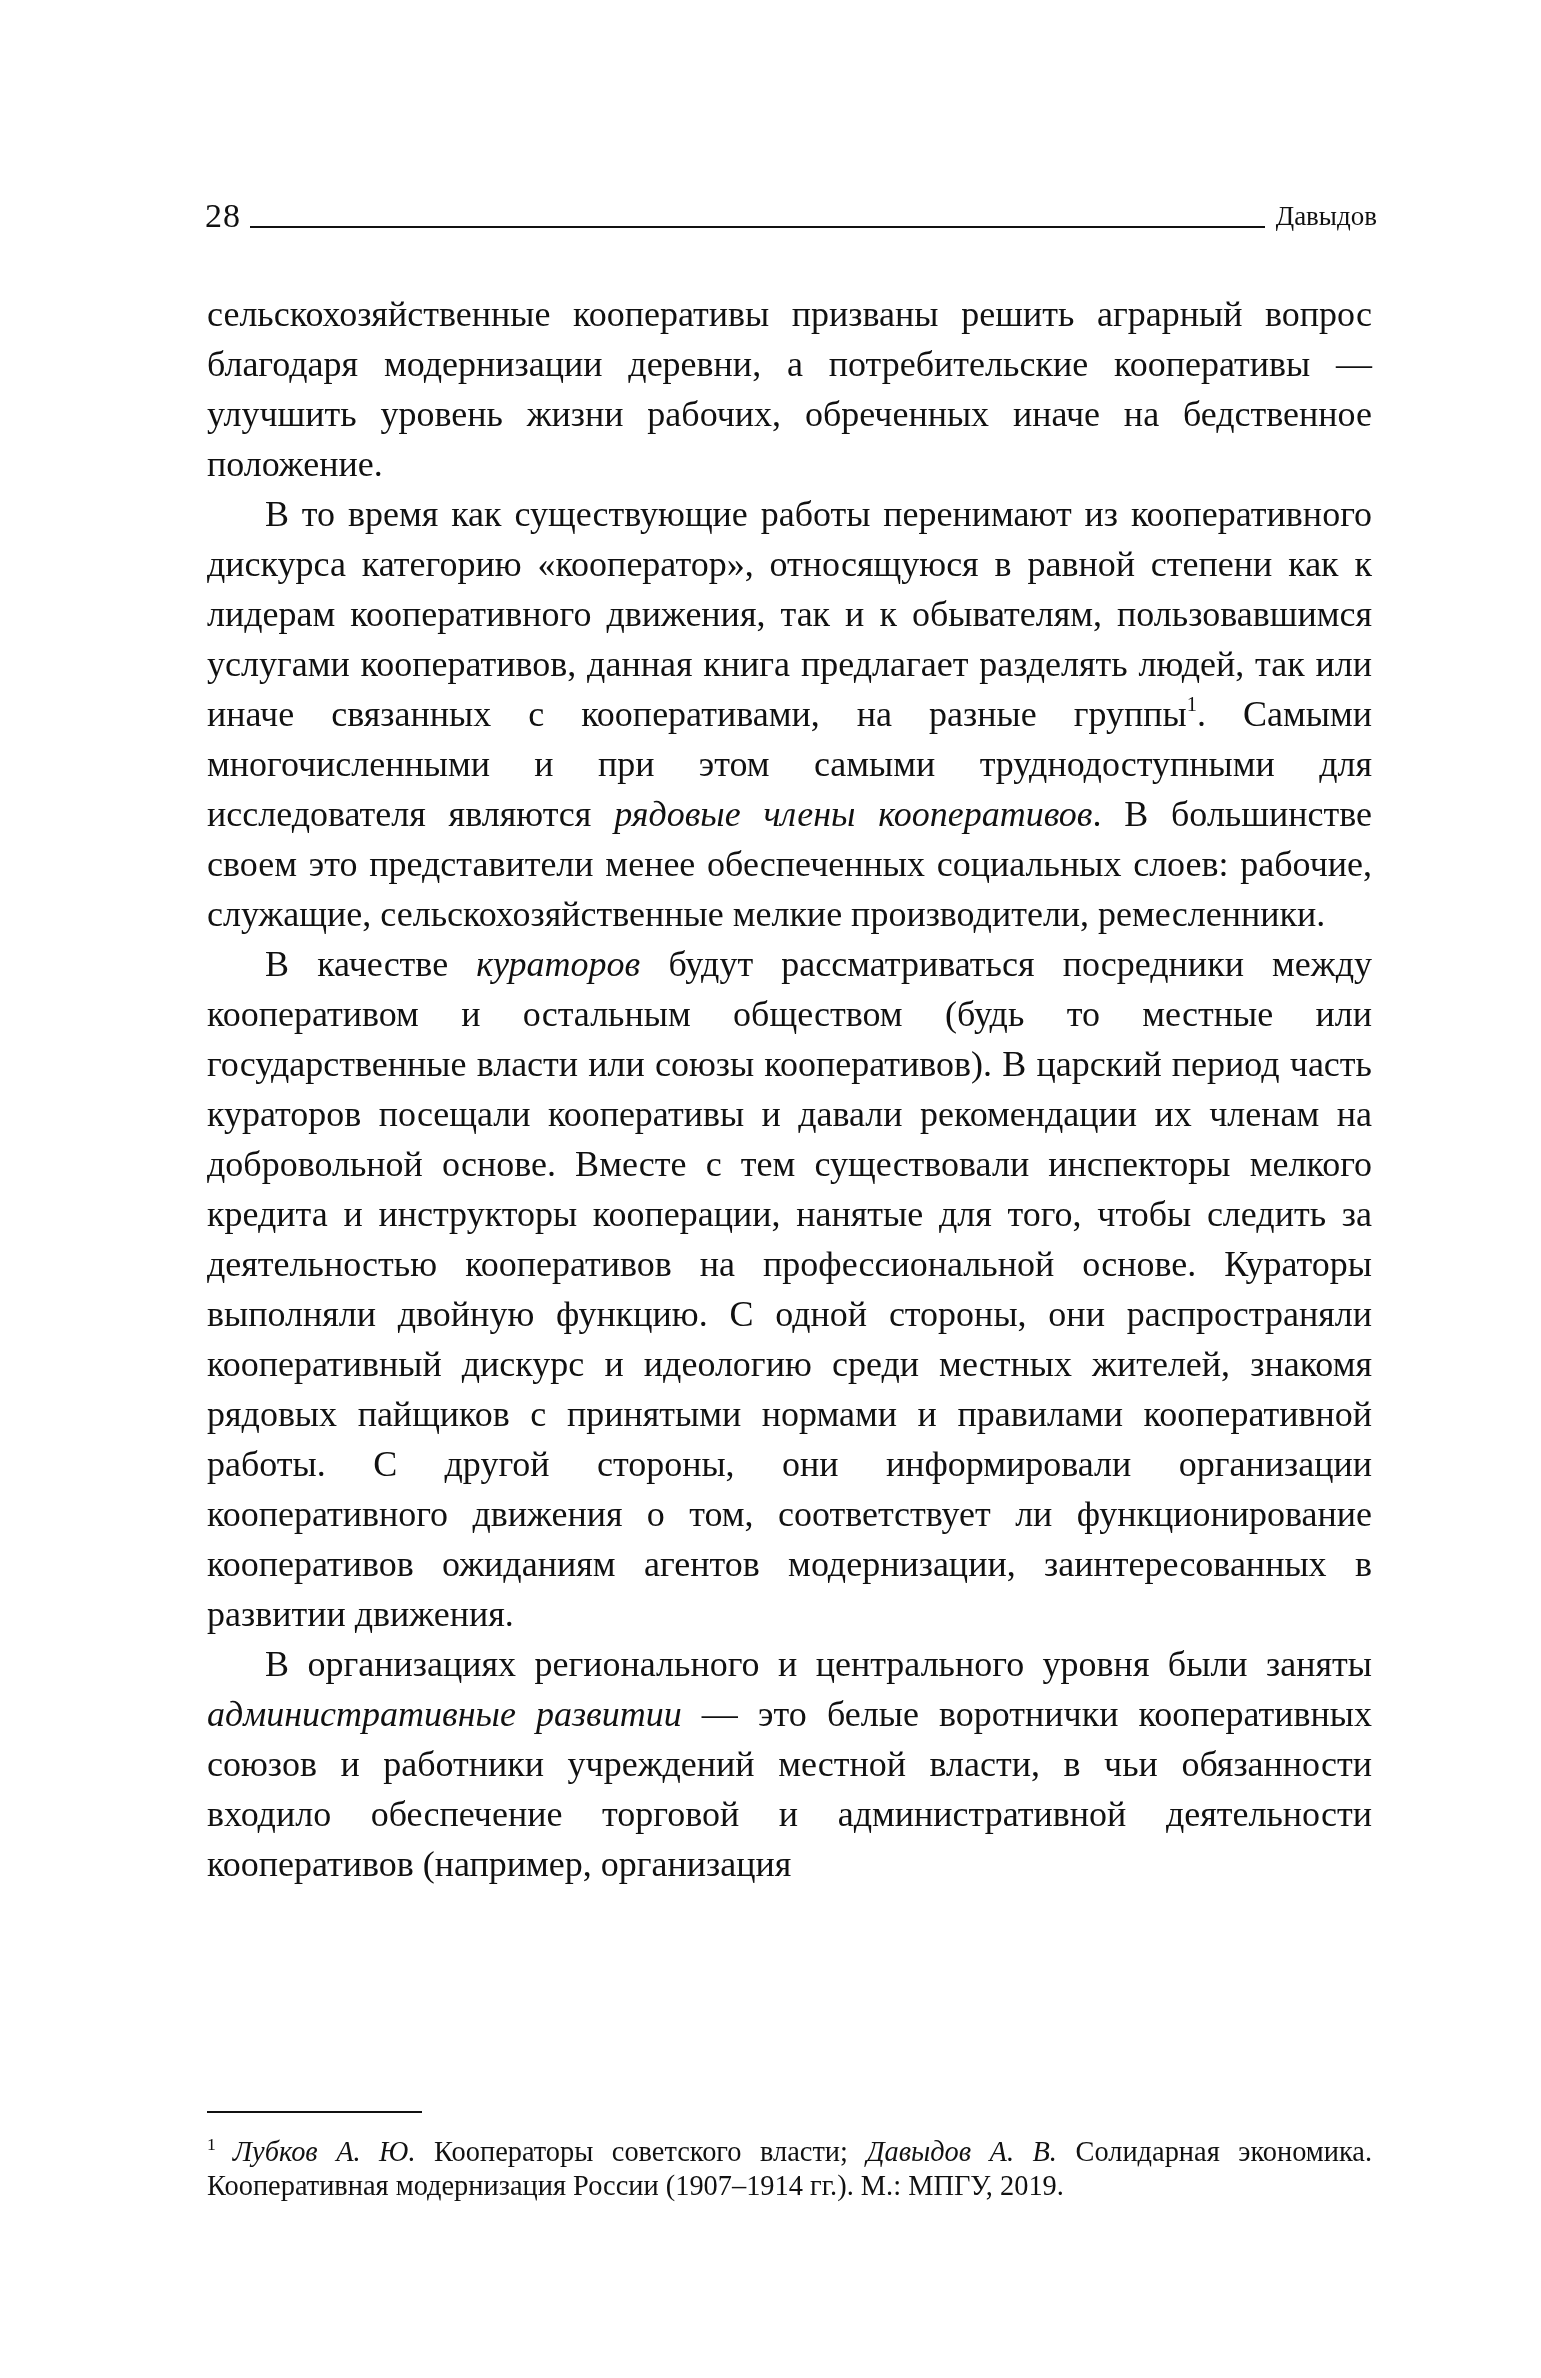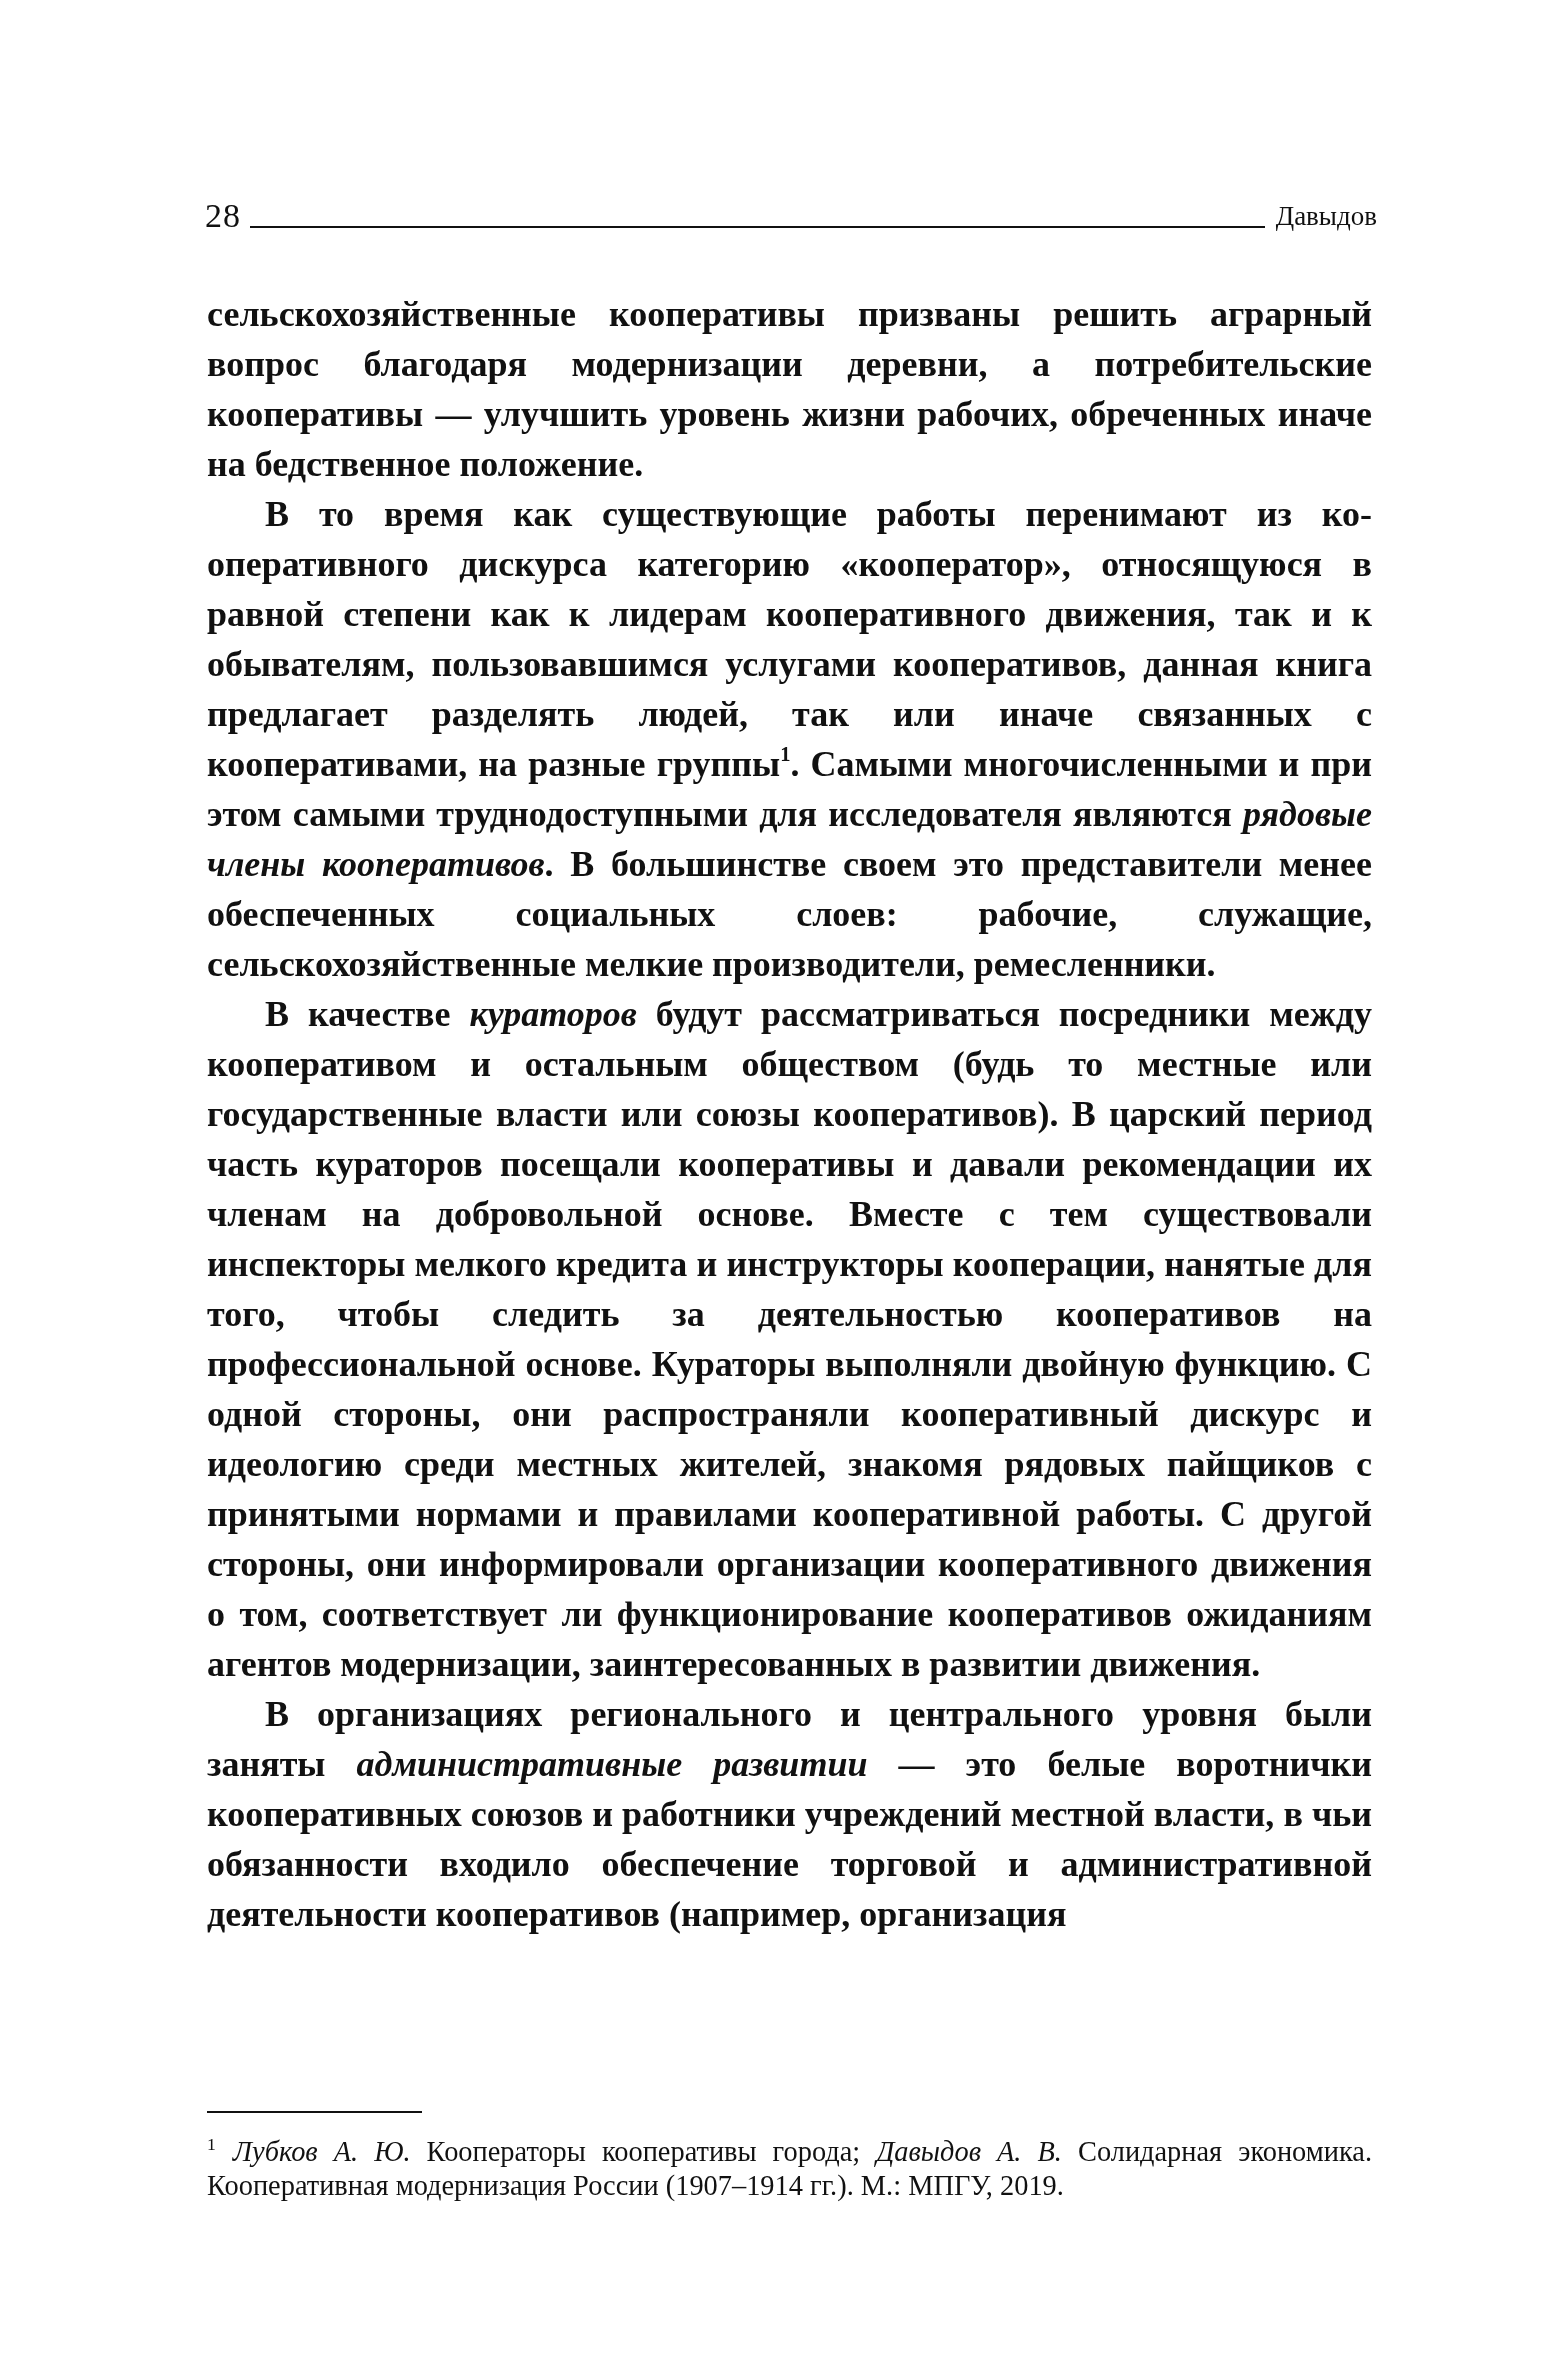--- a/index.html
+++ b/index.html
@@ -45,21 +45,20 @@
     }
     .body-text {
       position: absolute;
       left: 207px;
       top: 289px;
       width: 1165px;
       font-size: 36px;
       line-height: 50px;
       text-align: justify;
       hyphens: manual;
-      font-weight: bold;
     }
     .body-text p {
       margin: 0;
       text-indent: 0;
     }
     .body-text p.indent {
       text-indent: 58px;
     }
     .body-text em {
       font-style: italic;
@@ -106,15 +105,15 @@
 <main class="body-text">
   <p><span>сельскохозяйственные кооперативы призваны решить аграрный вопрос благодаря модернизации деревни, а потребительские кооперативы — улучшить уровень жизни рабочих, обреченных иначе на бедственное положение.</span></p>
   <p class="indent"><span>В то время как существующие работы перенимают из ко­оперативного дискурса категорию «кооператор», относящуюся в равной степени как к лидерам кооперативного движения, так и к обывателям, пользовавшимся услугами кооперативов, дан­ная книга предлагает разделять людей, так или иначе связанных с кооперативами, на разные группы</span><sup>1</sup><span>. Самыми многочисленны­ми и при этом самыми труднодоступными для исследователя являются </span><em>рядовые члены кооперативов</em><span>. В большинстве своем это представители менее обеспеченных социальных слоев: ра­бочие, служащие, сельскохозяйственные мелкие производите­ли, ремесленники.</span></p>
   <p class="indent"><span>В качестве </span><em>кураторов</em><span> будут рассматриваться посредники между кооперативом и остальным обществом (будь то местные или государственные власти или союзы кооперативов). В цар­ский период часть кураторов посещали кооперативы и давали рекомендации их членам на добровольной основе. Вместе с тем существовали инспекторы мелкого кредита и инструкторы ко­операции, нанятые для того, чтобы следить за деятельностью кооперативов на профессиональной основе. Кураторы выпол­няли двойную функцию. С одной стороны, они распространяли кооперативный дискурс и идеологию среди местных жителей, знакомя рядовых пайщиков с принятыми нормами и правилами кооперативной работы. С другой стороны, они информировали организации кооперативного движения о том, соответствует ли функционирование кооперативов ожиданиям агентов модерни­зации, заинтересованных в развитии движения.</span></p>
   <p class="indent"><span>В организациях регионального и центрального уровня были заняты </span><em>административные развитии</em><span> — это белые воротнички кооперативных союзов и работники учреждений местной власти, в чьи обязанности входило обеспечение торговой и админи­стративной деятельности кооперативов (например, организация</span></p>
 </main>
 
 <div class="footnote-rule"></div>
 
 <section class="footnotes">
-  <p><span class="fn-mark">1</span><em>Лубков А. Ю.</em><span> Кооператоры кооперативы города; </span><em>Давыдов А. В.</em><span> Солидарная эко­номика. Кооперативная модернизация России (1907–1914 гг.). М.: МПГУ, 2019.</span></p>
+  <p><span class="fn-mark">1</span><em>Лубков А. Ю.</em><span> Кооператоры советского власти; </span><em>Давыдов А. В.</em><span> Солидарная эко­номика. Кооперативная модернизация России (1907–1914 гг.). М.: МПГУ, 2019.</span></p>
 </section>
 
 
 </body></html>

